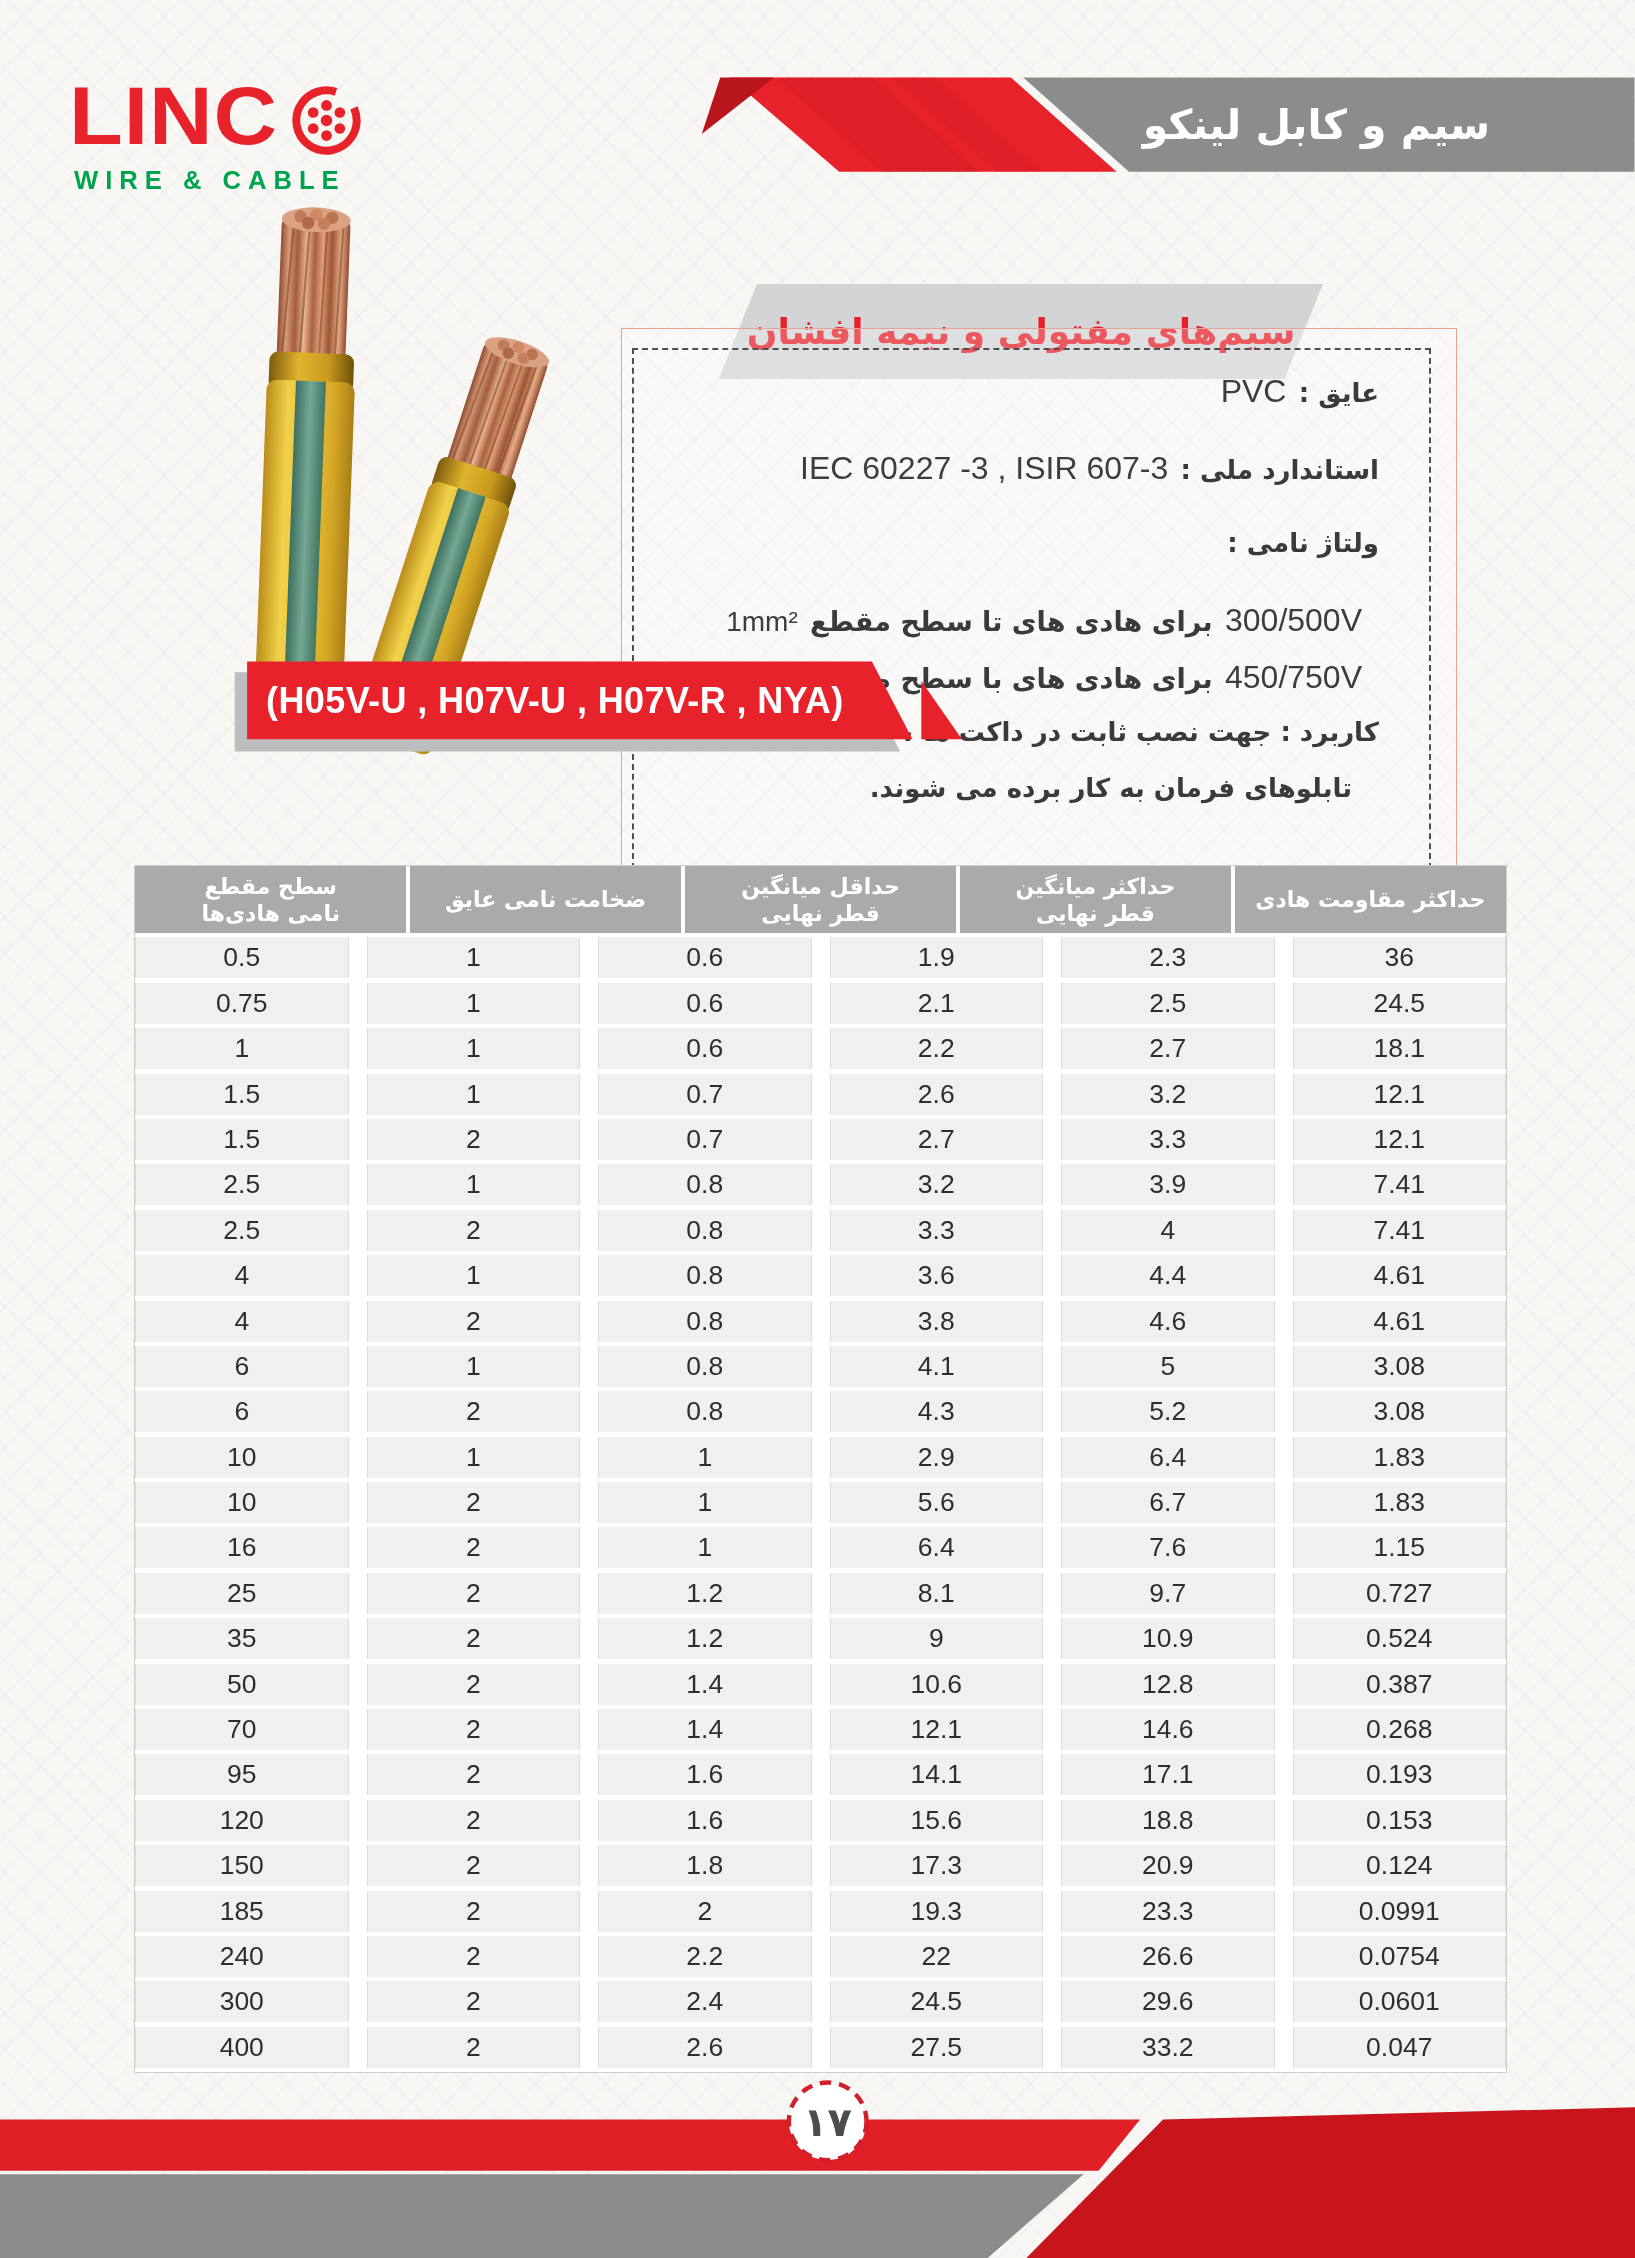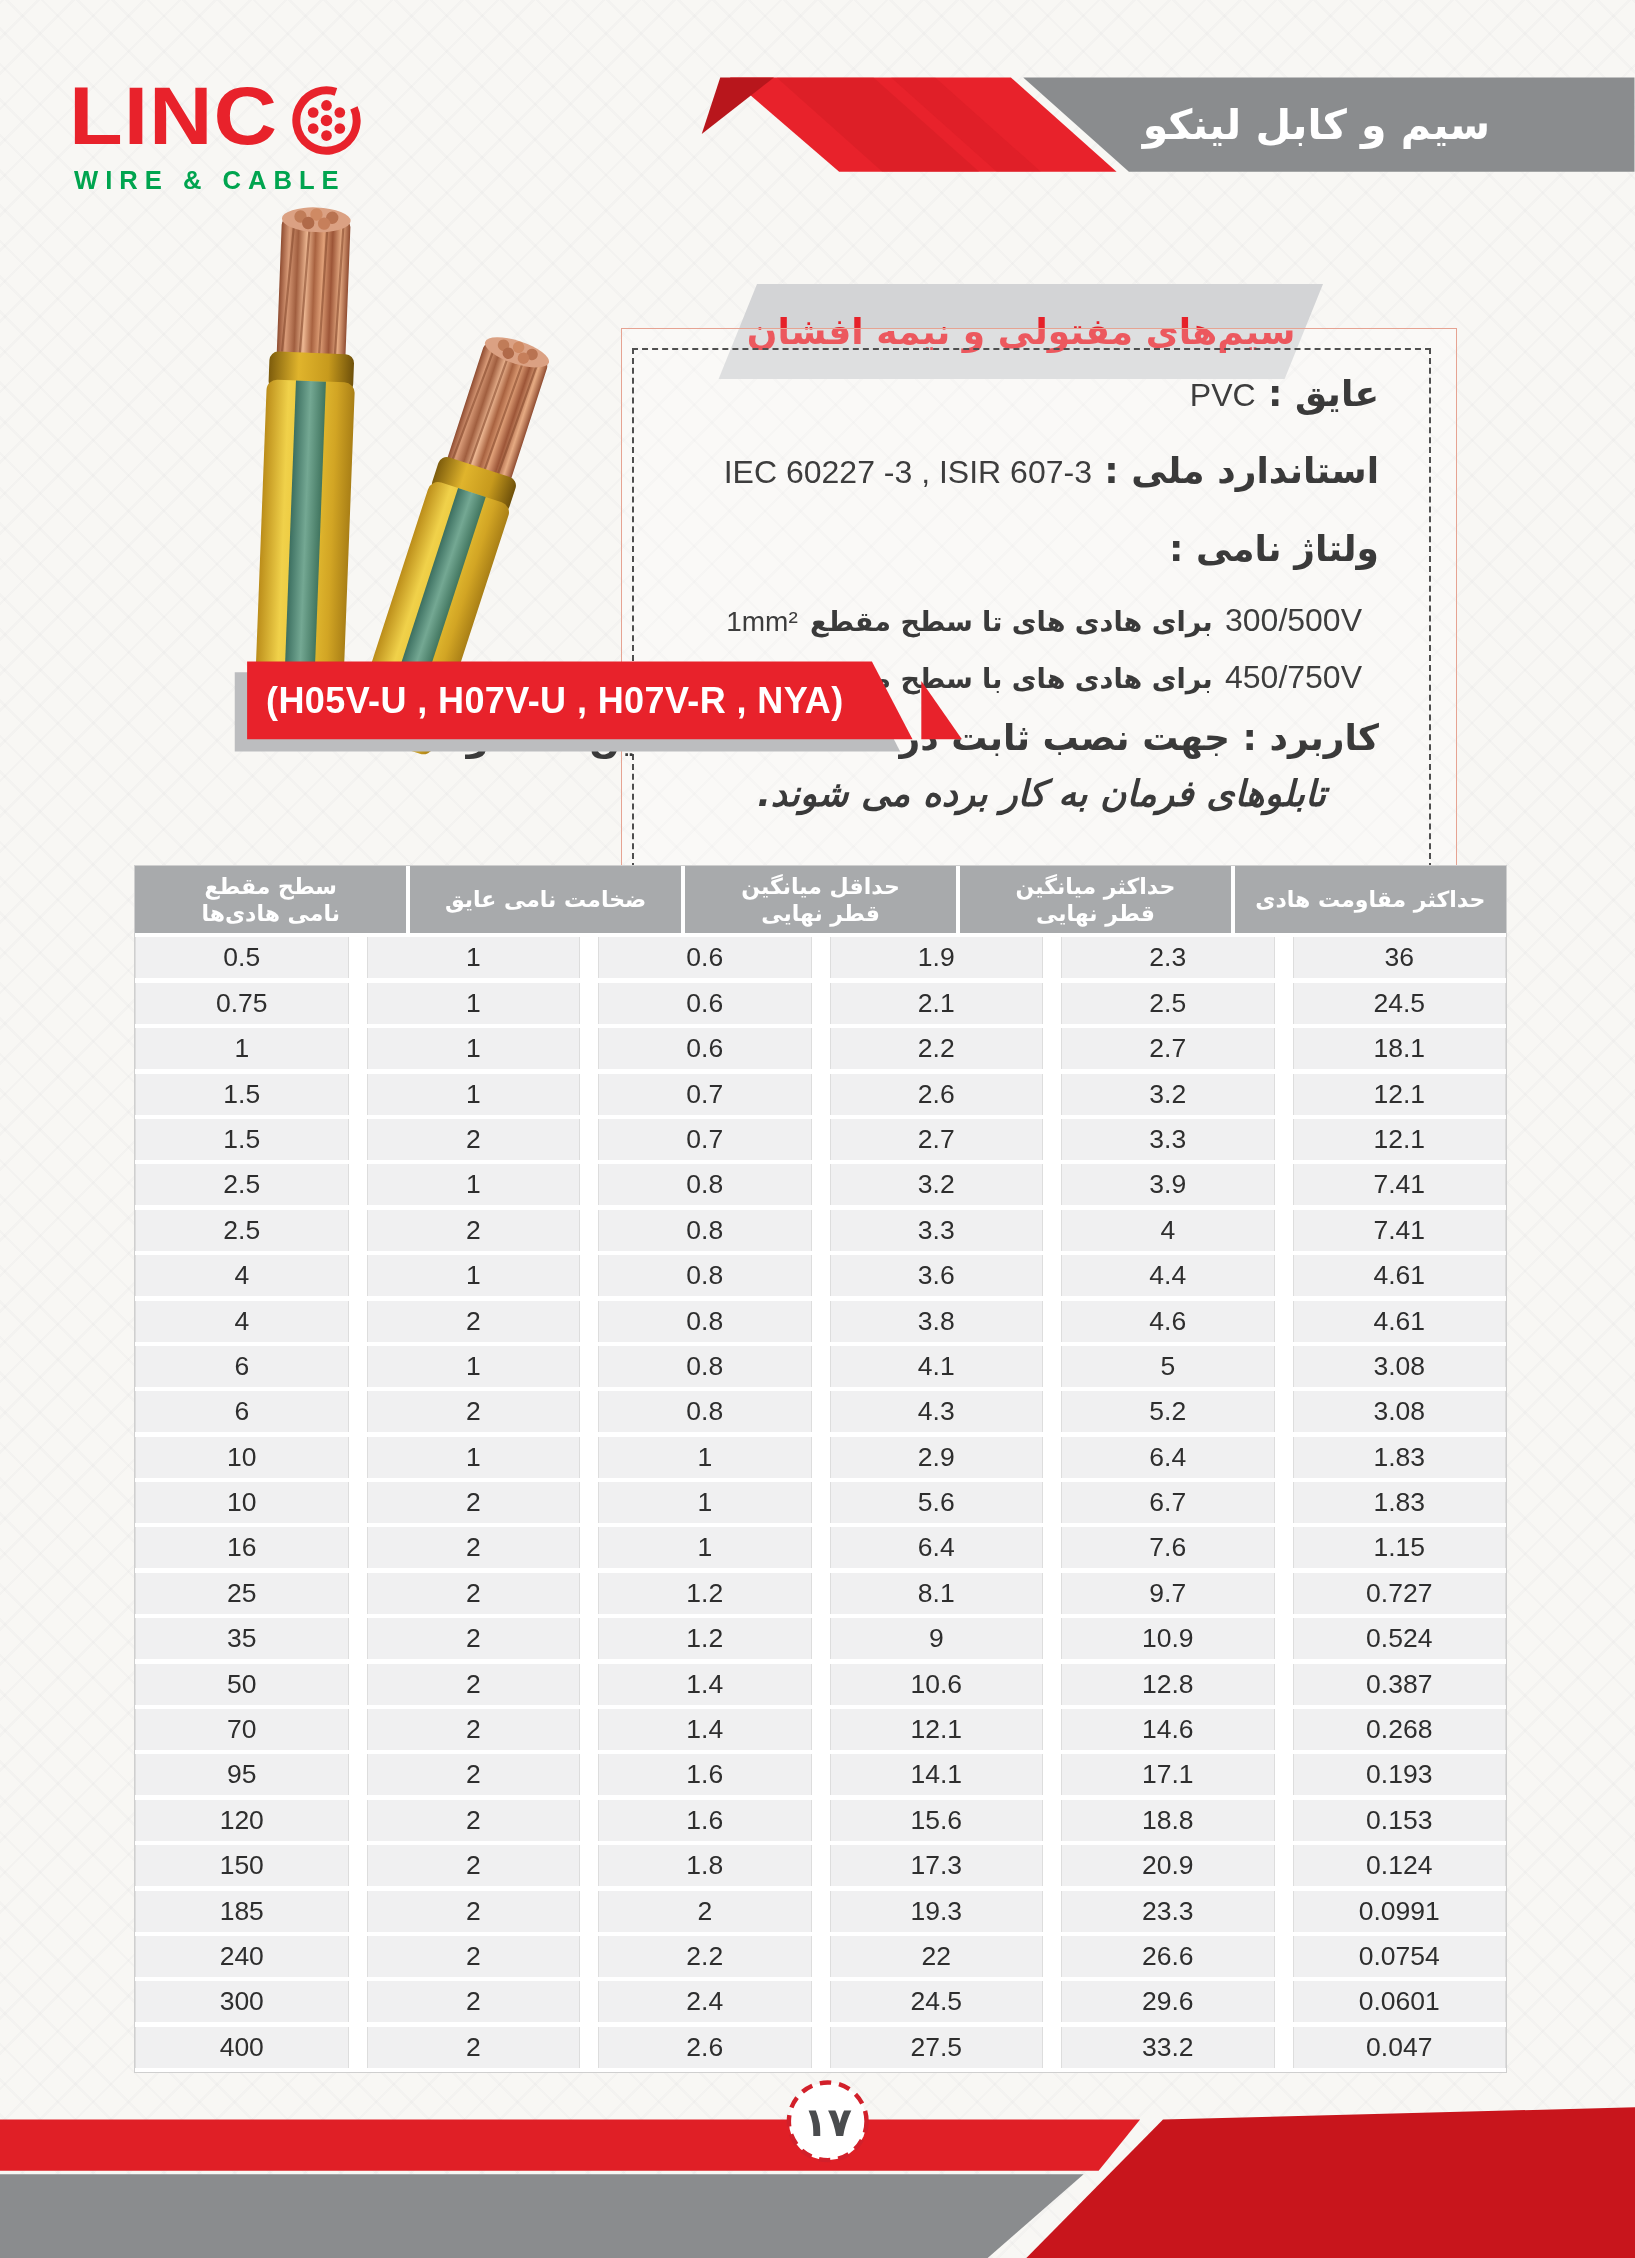--- a/index.html
+++ b/index.html
@@ -28,25 +28,25 @@
   
   .section-banner{left:757px;top:284px;width:566px;height:95px;background:#d3d4d6;
     transform:skewX(-22deg);transform-origin:top right;display:flex;align-items:center;justify-content:center;}
   .section-banner-inner{transform:skewX(22deg);direction:rtl;color:#e62129;font-weight:700;font-size:36px;white-space:nowrap;}
 
   
   .spec-outer{left:621px;top:328px;width:836px;height:559px;border:1.8px solid #e6a392;box-sizing:border-box;background:rgba(255,255,255,.25);}
   .spec-dashed{left:632px;top:348px;width:799px;height:521px;border:2.6px dashed #4f4f4f;box-sizing:border-box;}
   .specs{left:644px;top:348px;width:776px;height:521px;direction:rtl;}
   .spec-line{position:absolute;right:41px;display:flex;direction:rtl;align-items:baseline;gap:12.4px;white-space:nowrap;}
-  .spec-fa{font-weight:700;color:#3a3a3a;font-size:36px;}
+  .spec-fa{font-weight:700;color:#3a3a3a;font-size:26px;}
   .spec-en{direction:ltr;unicode-bidi:isolate;font-family:"Liberation Sans",sans-serif;font-weight:400;color:#3d3d3d;font-size:32px;}
   .sl1{top:25px;} .sl2{top:102px;} .sl3{top:180px;}
   .sl4{top:254px;right:58px;} .sl5{top:311px;right:58px;}
-  .sl6{top:369px;} .sl7{top:425px;right:94px;font-style:italic;}
+  .sl6{top:369px;} .sl7{top:425px;right:68px;}
 
   
   .ribbon-text{left:266px;top:663px;width:618px;height:76px;display:flex;align-items:center;
     color:#fff;font-family:"Liberation Sans",sans-serif;font-weight:700;font-size:36px;letter-spacing:0.4px;white-space:nowrap;}
 
   
   .table-wrap{left:134px;top:865px;width:1373px;border:1.8px solid #cfcfcf;background:#ffffff;box-sizing:border-box;}
   .thead{display:flex;gap:3.5px;background:#ffffff;}
   .thcell{flex:1 1 0;background:#a8aaac;color:#ffffff;font-weight:700;font-size:22px;
     min-height:67px;display:flex;flex-direction:column;align-items:center;justify-content:center;

